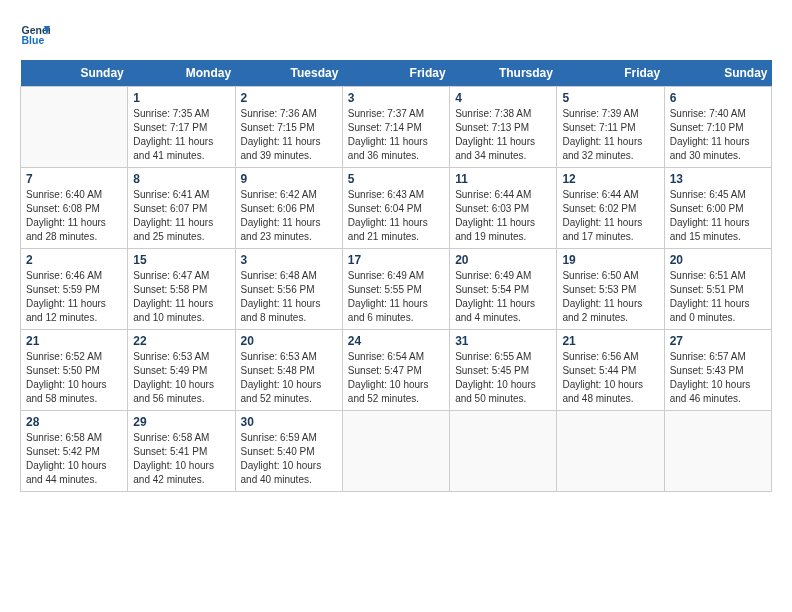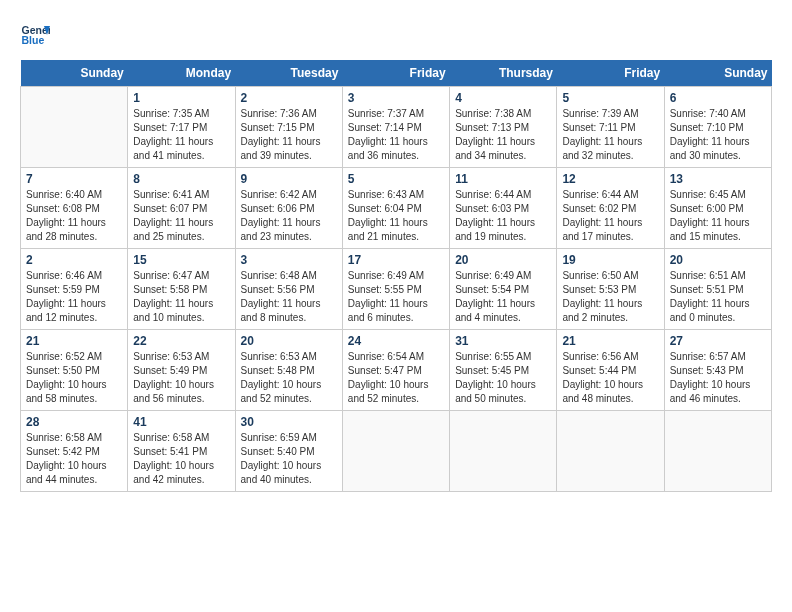--- a/index.html
+++ b/index.html
@@ -224,21 +224,21 @@
           <span class="day-number">27</span>
           <div class="day-info">Sunrise: 6:57 AM<br>Sunset: 5:43 PM<br>Daylight: 10 hours<br>and 46 minutes.</div>
         </td>
       </tr>
       <tr>
         <td>
           <span class="day-number">28</span>
           <div class="day-info">Sunrise: 6:58 AM<br>Sunset: 5:42 PM<br>Daylight: 10 hours<br>and 44 minutes.</div>
         </td>
         <td>
-          <span class="day-number">41</span>
+          <span class="day-number">29</span>
           <div class="day-info">Sunrise: 6:58 AM<br>Sunset: 5:41 PM<br>Daylight: 10 hours<br>and 42 minutes.</div>
         </td>
         <td>
           <span class="day-number">30</span>
           <div class="day-info">Sunrise: 6:59 AM<br>Sunset: 5:40 PM<br>Daylight: 10 hours<br>and 40 minutes.</div>
         </td>
         <td class="empty"></td>
         <td class="empty"></td>
         <td class="empty"></td>
         <td class="empty"></td>

